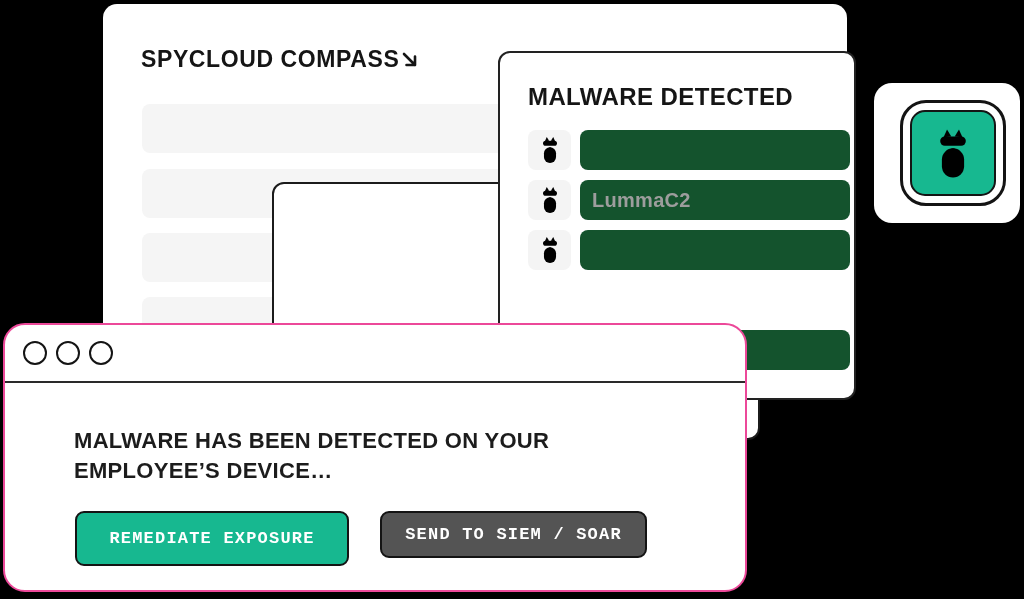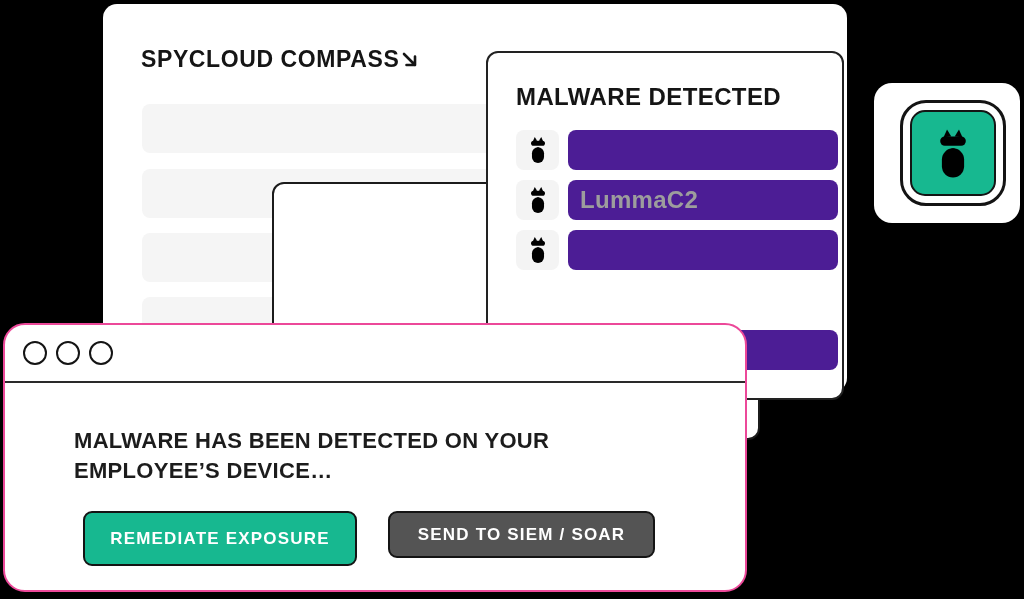--- a/index.html
+++ b/index.html
@@ -30,42 +30,42 @@
 
   
   .mid-card{
     left:272px;top:182px;width:488px;height:258px;
     background:var(--card,#fff);border:2px solid #1b1b1b;border-radius:12px;
     box-sizing:border-box;
   }
 
   
   .malware-card{
-    left:486px;top:51px;width:358px;height:349px;
+    left:498px;top:51px;width:358px;height:349px;
     background:var(--card,#fff);border:2px solid #222;border-radius:12px;
     box-sizing:border-box;
     padding-left:8px;
   }
   .malware-title{
     position:absolute;left:28px;top:30px;
     font-size:24px;font-weight:700;letter-spacing:.4px;color:var(--ink,#151515);
     white-space:nowrap;
   }
   .m-row{position:absolute;left:0;width:100%;height:40px;}
   .m-row-1{top:77px}.m-row-2{top:127px}.m-row-3{top:177px}.m-row-4{top:227px}.m-row-5{top:277px}
   .m-icon-tile{
     position:absolute;left:28px;top:0;width:43px;height:40px;
     background:#f4f4f4;border-radius:8px;
     display:flex;align-items:center;justify-content:center;
   }
   .m-field{
     position:absolute;left:80px;top:0;width:270px;height:40px;
-    background:#4c1d95;border-radius:8px;
+    background:#14532d;border-radius:8px;
     line-height:40px;padding-left:12px;box-sizing:border-box;
-    font-size:24px;font-weight:700;letter-spacing:.3px;color:var(--muted,#9d9d9d);
+    font-size:20px;font-weight:700;letter-spacing:.3px;color:var(--muted,#9d9d9d);
     white-space:nowrap;overflow:hidden;
   }
 
   
   .badge-card{
     left:874px;top:83px;width:146px;height:140px;
     background:var(--card,#fff);border-radius:18px;
   }
   .badge-frame{
     position:absolute;left:26px;top:17px;width:106px;height:106px;
@@ -99,22 +99,22 @@
   }
   .modal-heading{
     position:absolute;left:69px;top:101px;
     font-size:22px;font-weight:700;letter-spacing:.3px;line-height:30px;
     color:#1c1c1c;white-space:nowrap;
   }
   .btn{
     position:absolute;top:186px;height:55px;
     border:2px solid #141414;border-radius:9px;box-sizing:border-box;
     display:flex;align-items:center;justify-content:center;
-    font-family:Liberation Sans, sans-serif;font-size:17px;font-weight:700;letter-spacing:1.2px;
-    color:#fff;cursor:pointer;white-space:nowrap;padding:0;margin-left:8px;
+    font-family:Liberation Mono, monospace;font-size:17px;font-weight:700;letter-spacing:1.2px;
+    color:#fff;cursor:pointer;white-space:nowrap;padding:0;
   }
   .btn-green{left:70px;width:274px;background:var(--green,#17B890);}
   .btn-dark{left:375px;width:267px;height:47px;background:var(--dark,#545454);}
 
   .arrow-ic svg{display:block;}
 </style>
 </head>
 <body>
 
 <svg width="0" height="0" style="position:absolute">

